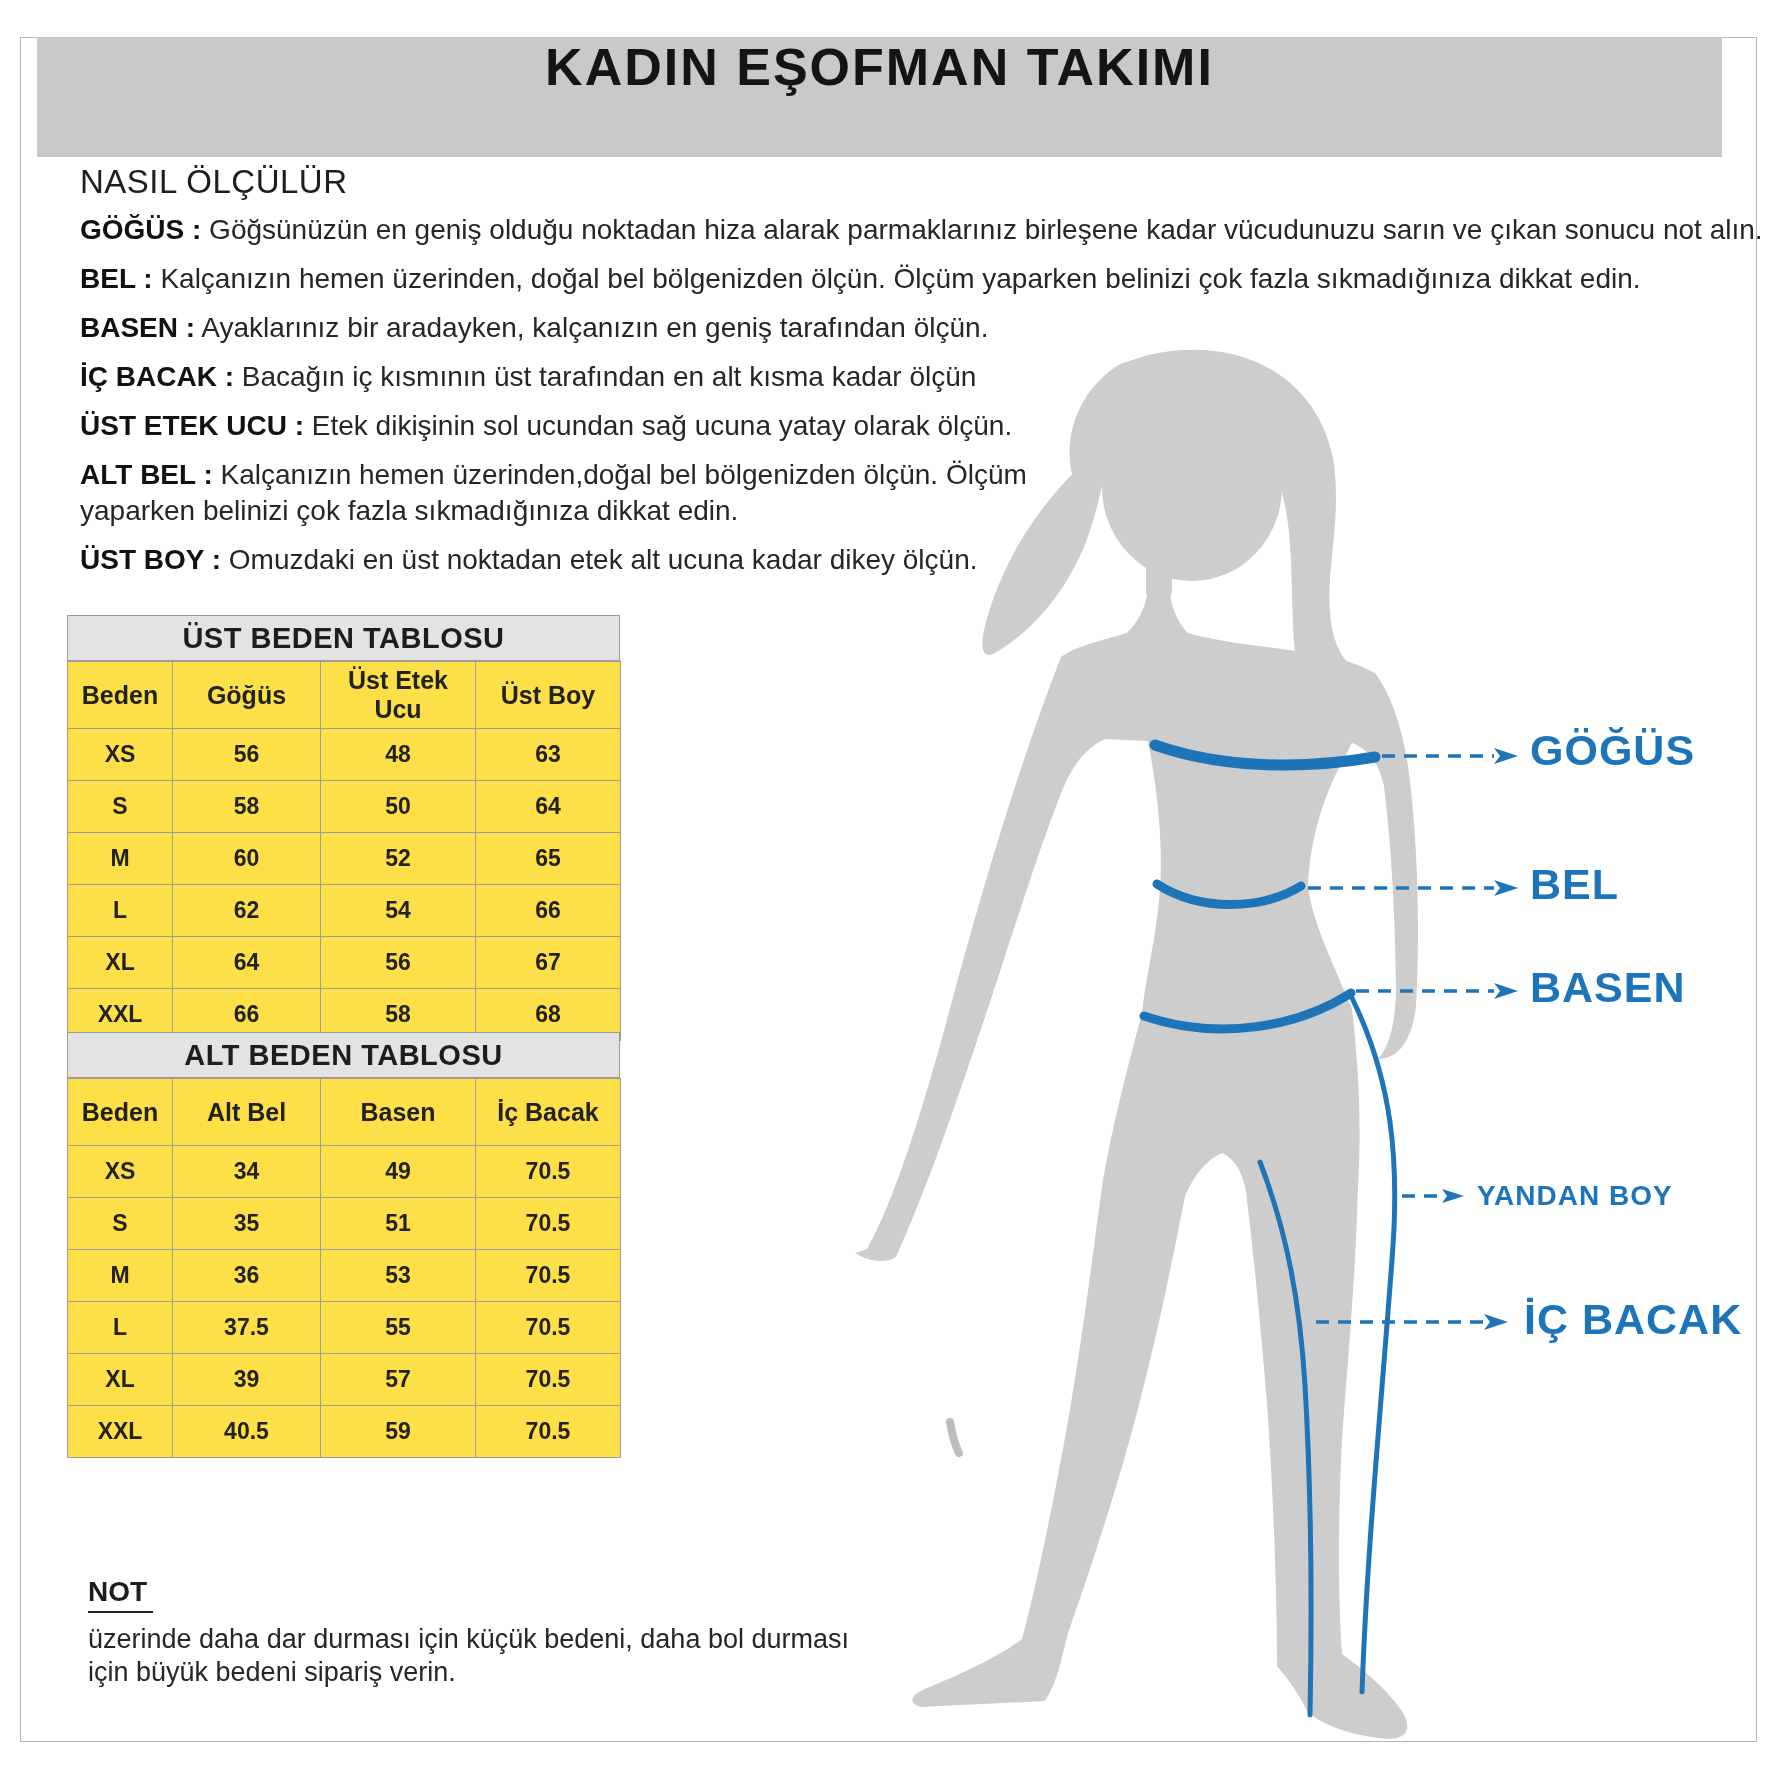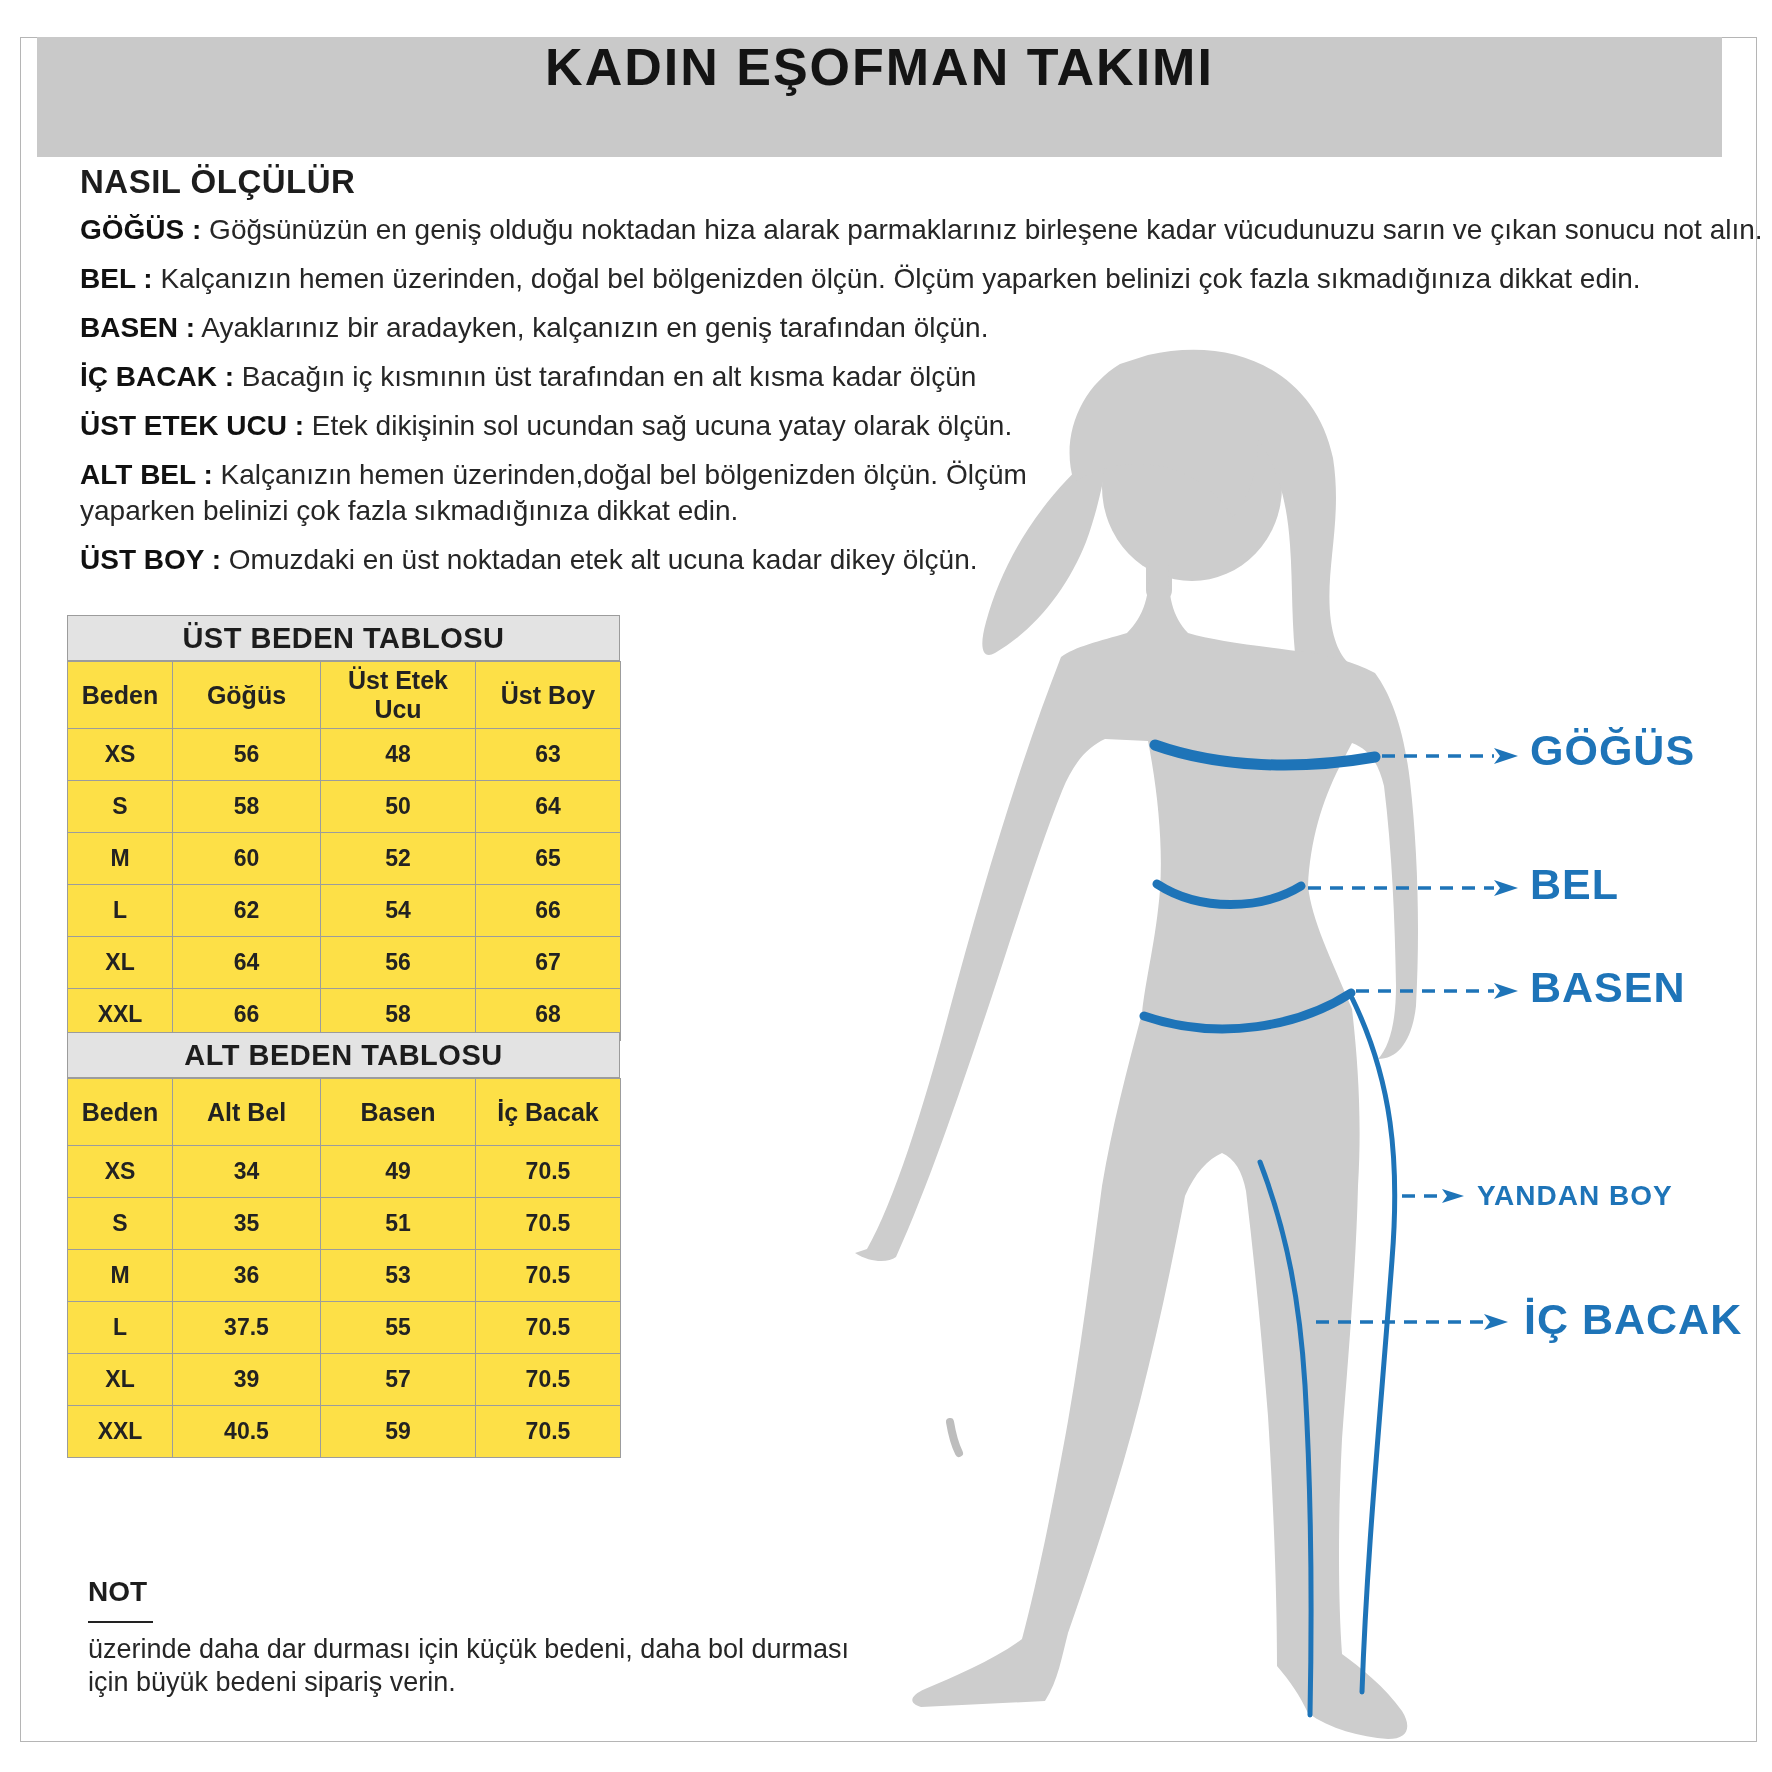--- a/index.html
+++ b/index.html
@@ -15,21 +15,21 @@
   body{font-family:"Liberation Sans","DejaVu Sans",sans-serif;color:var(--ink)}
   #canvas{position:relative;width:1772px;height:1772px;background:#fff;overflow:hidden}
 
   .frame{position:absolute;left:20px;top:37px;width:1737px;height:1705px;
          border:1px solid #b5b5b5;pointer-events:none}
 
   .banner{position:absolute;left:37px;top:37px;width:1685px;height:120px;
           background:var(--banner);display:flex;align-items:flex-start;justify-content:center}
   .banner h1{font-size:52px;font-weight:700;letter-spacing:2px;color:#141414}
 
-  .howto-heading{position:absolute;left:80px;top:163px;font-size:33px;font-weight:700;letter-spacing:.5px}
+  .howto-heading{position:absolute;left:80px;top:163px;font-size:33px;font-weight:400;letter-spacing:.5px}
 
   .howto{position:absolute;left:80px;top:212px;width:1675px}
   .inst{font-size:28px;line-height:36px;margin:0 0 13px 0;white-space:nowrap;color:#262626}
   .inst.wrap{white-space:normal;max-width:1015px}
   .inst-label{font-weight:700;color:#111}
 
   .tbl{position:absolute;width:553px;background:#fde047}
   .tbl-title{height:46px;background:var(--tblhead);border:1px solid var(--line);
              display:flex;align-items:center;justify-content:center;
              font-size:29px;font-weight:700;letter-spacing:.5px}
@@ -48,21 +48,21 @@
   .mline{stroke:var(--blue);fill:none;stroke-linecap:round}
   .dash{stroke:var(--blue);stroke-width:3.5;stroke-dasharray:13 9;fill:none}
   .ahead{fill:var(--blue)}
 
   .fig-label{position:absolute;color:var(--blue);font-weight:700;letter-spacing:1px;white-space:nowrap}
   .fig-label.big{font-size:43px}
   .fig-label.small{font-size:28px}
 
   .note{position:absolute;left:88px;top:1576px;width:900px}
   .note-heading{display:inline-block;font-size:28px;font-weight:700;
-                border-bottom:2px solid #222;padding:0 6px 13px 0;margin-bottom:10px}
+                border-bottom:2px solid #222;padding:0 6px 3px 0;margin-bottom:10px}
   .note-lines div{font-size:27px;line-height:33px;color:#262626;white-space:nowrap}
 </style>
 </head>
 <body>
 
 <div id="canvas">
 
   <div class="frame"></div>
 
   <svg id="fig-svg" viewBox="0 0 1772 1772">

